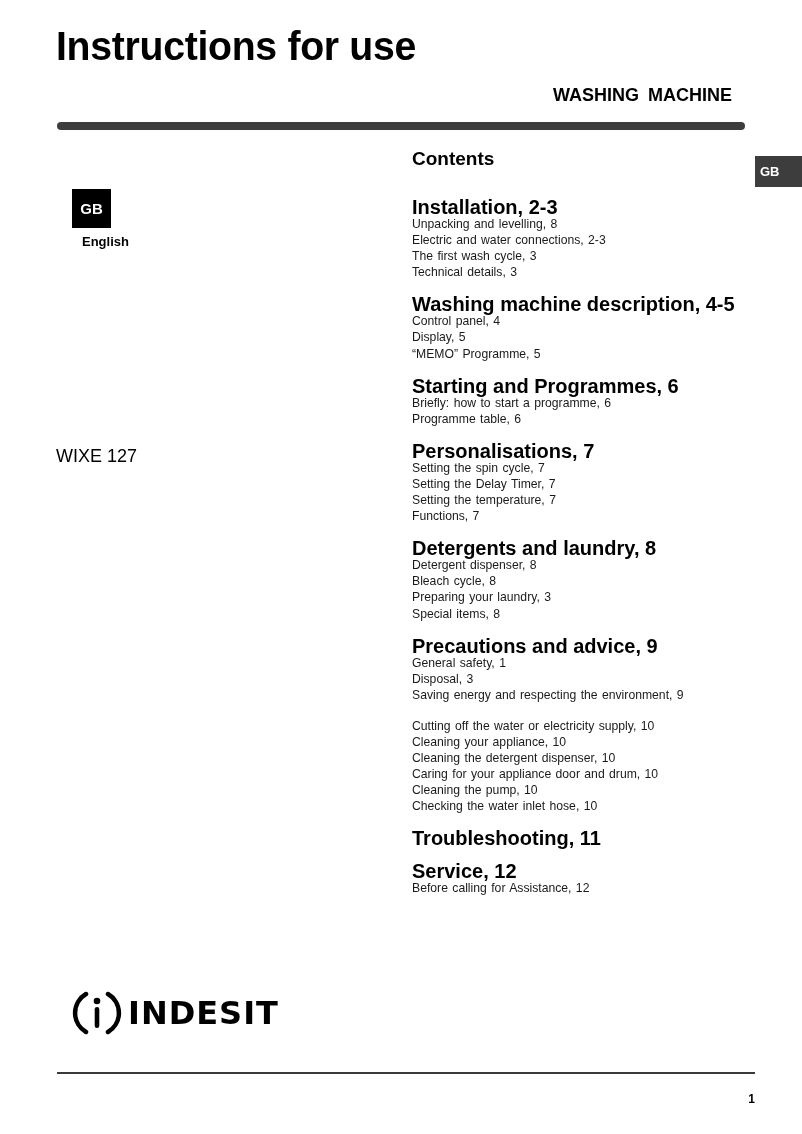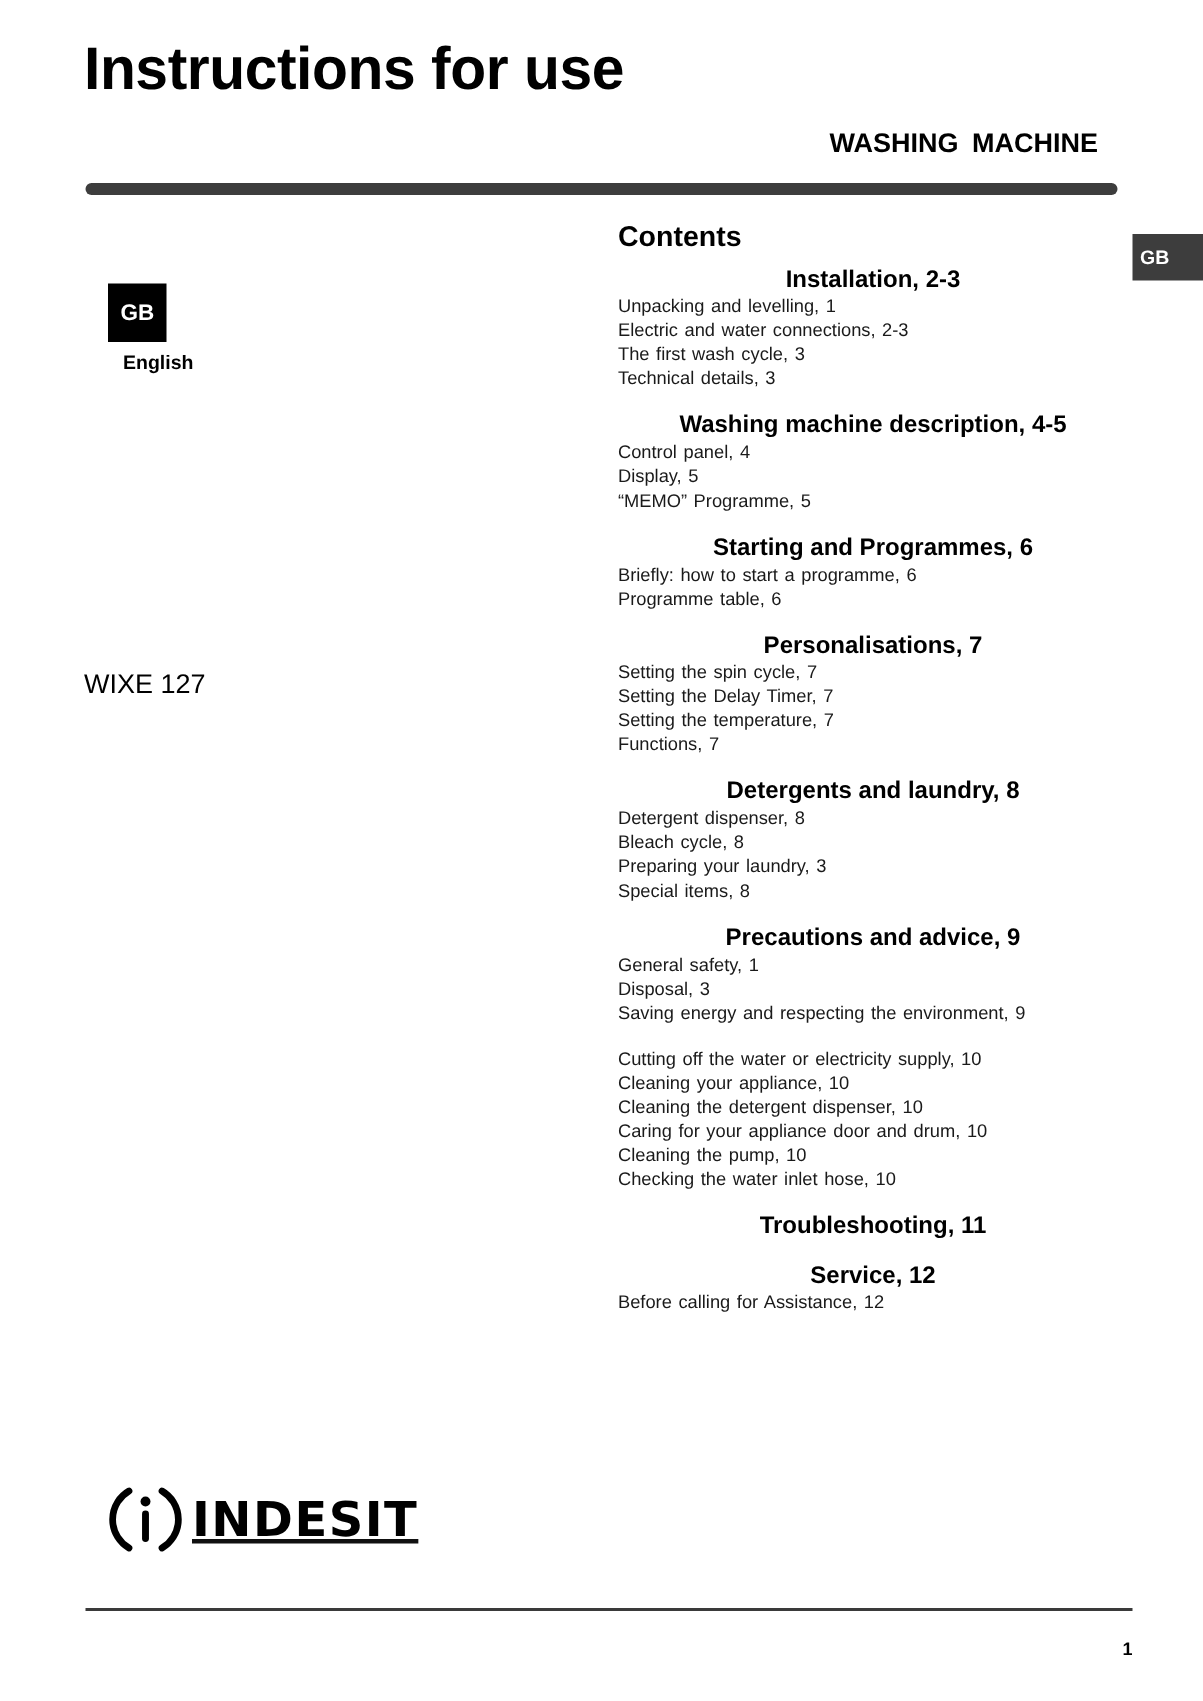--- a/index.html
+++ b/index.html
@@ -33,31 +33,31 @@
     background: #3d3d3d; color: #fff; font-weight: bold; font-size: 13px;
     display: flex; align-items: center; padding-left: 5px; box-sizing: border-box;
   }
   .model {
     position: absolute; left: 56px; top: 446px; font-size: 18px; font-weight: normal; color: #000;
   }
   .toc {
     position: absolute; left: 412px; top: 148px; width: 340px;
   }
   .toc-title {
-    font-size: 19px; font-weight: bold; color: #000; margin-bottom: 8px; line-height: 22px;
+    font-size: 19px; font-weight: bold; color: #000; margin-bottom: 28px; line-height: 22px;
   }
   .toc-section { margin-bottom: 15px; }
   .toc-heading {
-    font-size: 16px; font-weight: bold; color: #000; line-height: 18px; text-align: center;
+    font-size: 20px; font-weight: bold; color: #000; line-height: 18px;
   }
   .toc-item {
     font-size: 12.2px; color: #1a1a1a; line-height: 16.1px; word-spacing: 1px;
   }
   .logo {
-    position: absolute; left: 72px; top: 988px; display: flex; align-items: center; text-decoration: underline;
+    position: absolute; left: 72px; top: 988px; display: flex; align-items: center;
   }
   .logo-word {
     font-size: 32px; font-weight: bold; color: #000; letter-spacing: 1px; margin-left: 6px;
     font-family: "DejaVu Sans", sans-serif; text-transform: uppercase;
   }
   .bottom-rule {
     position: absolute; left: 57px; top: 1072px; width: 698px; height: 2px; background: #3a3a3a;
   }
   .page-number {
     position: absolute; right: 47px; top: 1092px; font-size: 12px; font-weight: bold; color: #000;
@@ -74,21 +74,21 @@
 <div class="lang-label">English</div>
 <div class="side-tab">GB</div>
 
 <div class="model">WIXE 127</div>
 
 <div class="toc">
   <div class="toc-title">Contents</div>
   <div id="toc-sections">
       <div class="toc-section">
         <div class="toc-heading">Installation, 2-3</div>
-        <div class="toc-item">Unpacking and levelling, 1</div>
+        <div class="toc-item">Unpacking and levelling, 8</div>
         <div class="toc-item">Electric  and  water  connections,  2-3</div>
         <div class="toc-item">The first wash cycle, 3</div>
         <div class="toc-item">Technical details, 3</div>
       </div>
       <div class="toc-section">
         <div class="toc-heading">Washing machine description, 4-5</div>
         <div class="toc-item">Control panel, 4</div>
         <div class="toc-item">Display, 5</div>
         <div class="toc-item">“MEMO”  Programme,  5</div>
       </div>

